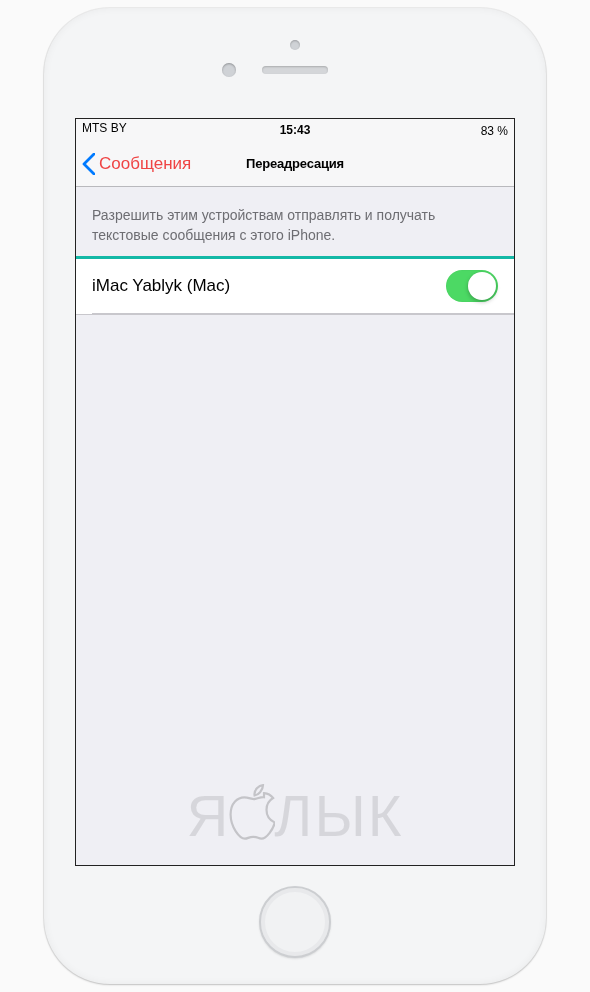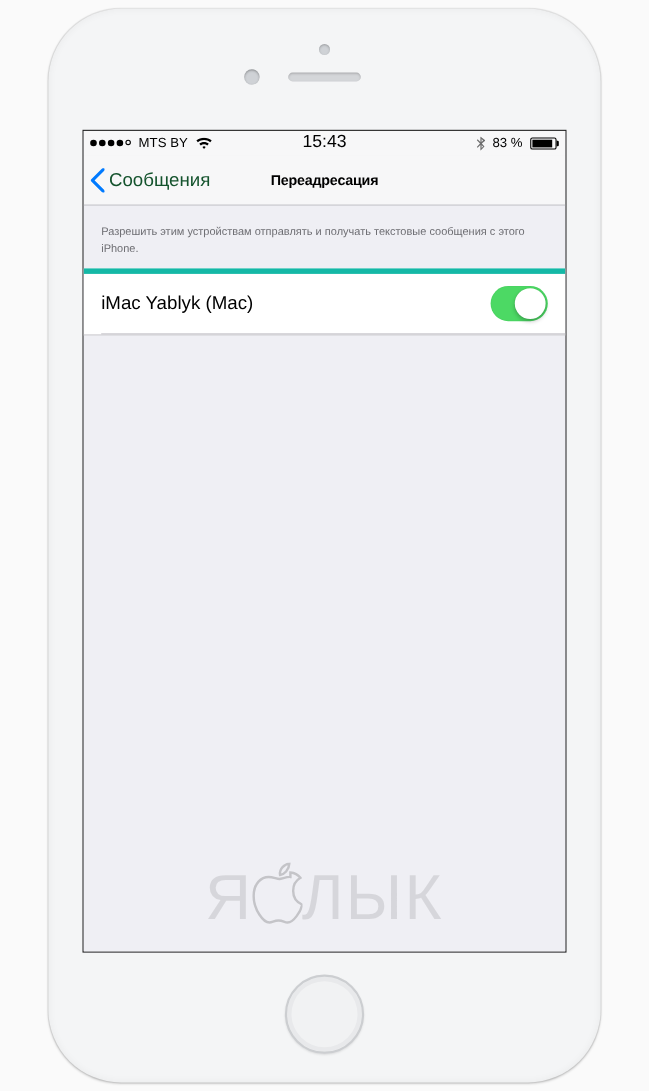--- a/index.html
+++ b/index.html
@@ -47,48 +47,48 @@
     display: flex; flex-direction: column;
   }
 
   
   .status {
     height: 22px; background: #f7f7f8;
     display: flex; align-items: center; justify-content: space-between;
     padding: 0 6px; font-size: 12px; color: #000;
     border-bottom: 0;
   }
-  .status .left, .status .right { display: flex; align-items: center; gap: 7px; }
+  .status .left, .status .right { display: flex; align-items: center; gap: 7px; flex-direction: column; }
   .dots { display: flex; gap: 2px; }
   .dots span { width: 6px; height: 6px; border-radius: 50%; background: #000; }
   .dots span.empty { background: transparent; border: 1px solid #000; width: 5px; height: 5px; }
   .wifi-icon { width: 15px; height: 11px; }
   .bt-icon { width: 8px; height: 13px; opacity: .55; }
   .battery { display: flex; align-items: center; gap: 1px; }
   .battery-body { width: 24px; height: 11px; border: 1px solid #000; border-radius: 2px; padding: 1px; }
   .battery-fill { width: 90%; height: 100%; background: #000; border-radius: 0; }
   .battery-tip { width: 2px; height: 5px; background: #000; border-radius: 0 1px 1px 0; margin-left: -1px;}
-  .clock { font-size: 16px; font-weight: 400; position: absolute; left: 50%; transform: translateX(-50%); }
+  .clock { font-size: 12px; font-weight: 700; position: absolute; left: 50%; transform: translateX(-50%); }
 
   
   .navbar {
     height: 46px; background: #f7f7f8;
     border-bottom: 1px solid #b9b9bd;
     display: flex; align-items: center;
     position: relative;
     padding: 0 6px;
   }
-  .back { display: flex; align-items: center; color: #14532d; font-size: 17px; }
+  .back { display: flex; align-items: center; color: #ef4444; font-size: 17px; }
   .chevron { width: 13px; height: 22px; margin-right: 4px;}
   .title { position: absolute; left: 50%; transform: translateX(-50%); font-size: 13px; font-weight: 600; color: #000; letter-spacing: -.2px; }
 
   
   .content { flex: 1; position: relative; background: #efeff4; }
-  .section-desc { padding: 18px 16px 10px 16px; font-size: 10px; color: #6d6d72; line-height: 1.45; }
-  .list { background: #fff; border-top: 5px solid #14b8a6; border-bottom: 1px solid #c8c7cc; }
+  .section-desc { padding: 18px 16px 10px 16px; font-size: 14px; color: #6d6d72; line-height: 1.45; }
+  .list { background: #fff; border-top: 3px solid #14b8a6; border-bottom: 1px solid #c8c7cc; }
   .cell { display: flex; align-items: center; justify-content: space-between; padding: 11px 16px; min-height: 46px; }
   .list .cell:not(:first-child)::before {
     content: ""; position: absolute; left: 16px; right: 0; top: 0;
   }
   .list .divider { height: 1px; background: #c8c7cc; margin-left: 16px; }
   .cell-label { font-size: 17px; color: #000; }
 
   
   .switch {
     width: 52px; height: 32px; border-radius: 16px; background: #4cd964;

